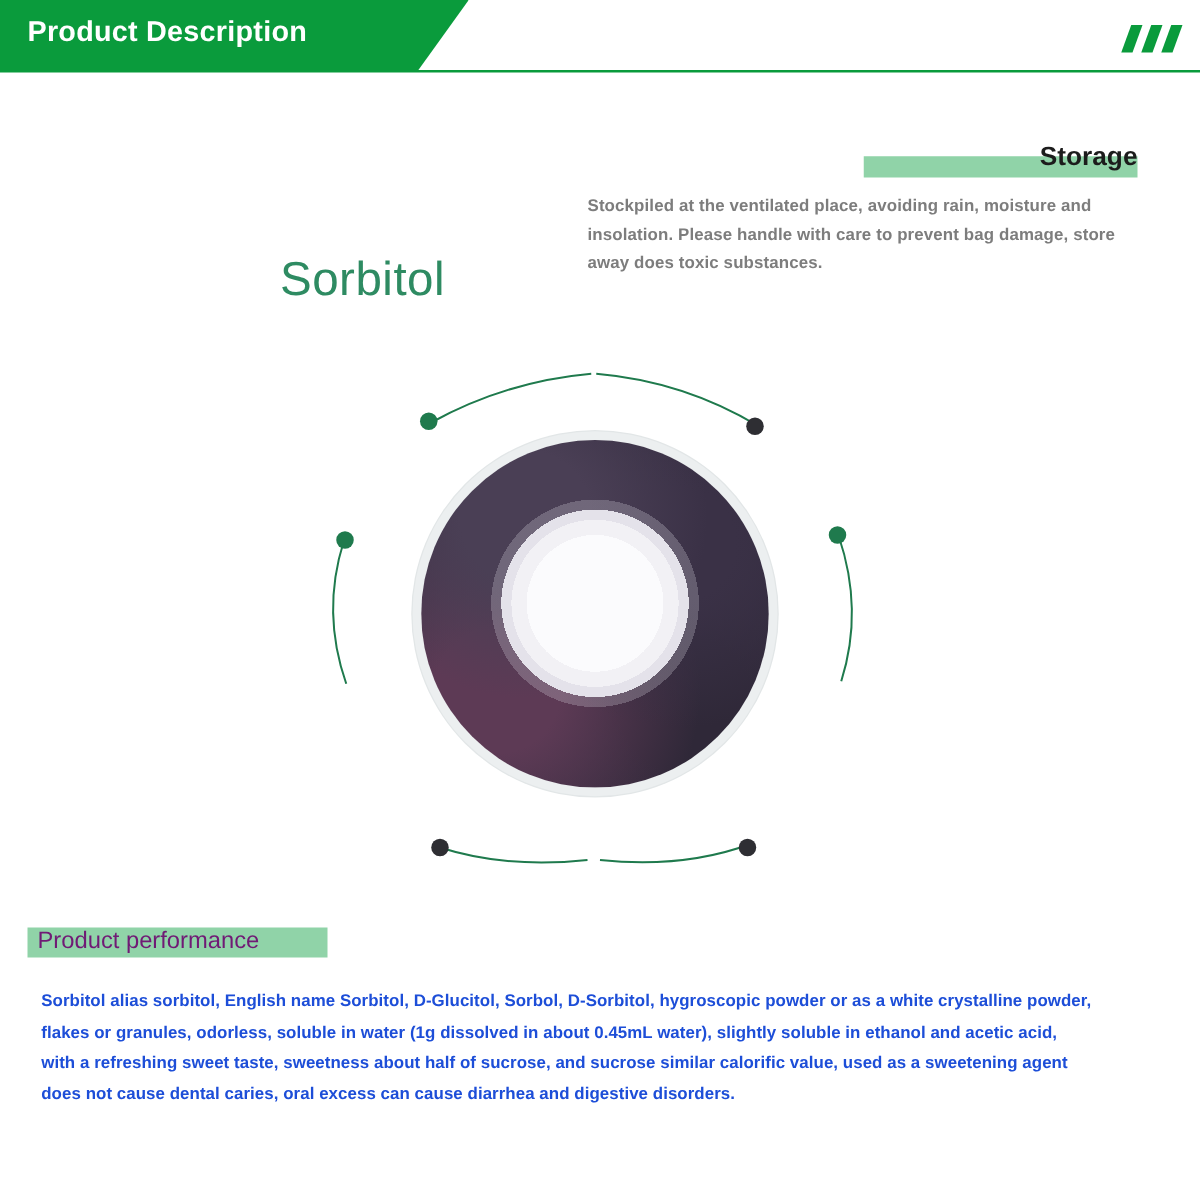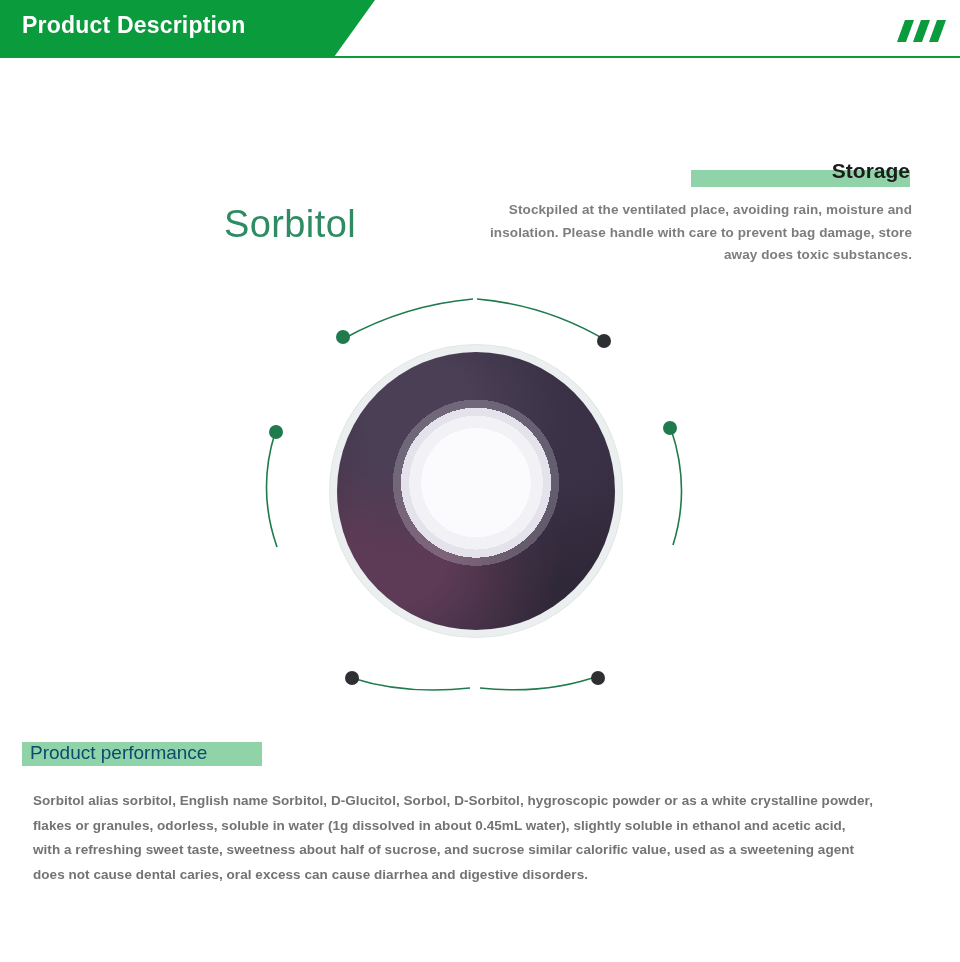--- a/index.html
+++ b/index.html
@@ -53,22 +53,20 @@
     width: 9px; height: 22px;
     background: #0a9b3c;
     transform: skewX(-20deg);
   }
 
   
   .storage-block {
     position: absolute;
     left: 470px; top: 112px;
     width: 442px;
-    text-align: right;
-    margin-top: 45px;
   }
   .storage-head-wrap {
     position: relative;
     height: 34px;
   }
   .storage-bar {
     position: absolute;
     left: 221px; top: 13px;
     width: 219px; height: 17px;
     background: #90d3a8;
@@ -159,31 +157,31 @@
   .perf-bar {
     position: absolute;
     left: 0; top: 4px;
     width: 240px; height: 24px;
     background: #90d3a8;
   }
   .perf-title {
     position: absolute;
     left: 8px; top: 1px;
     font-size: 19px;
-    color: #0c4a6e;
+    color: #701a75;
     line-height: 28px;
     white-space: nowrap;
   }
   .perf-text {
     position: absolute;
     left: 33px; top: 789px;
     width: 840px;
     font-size: 13.5px;
     font-weight: bold;
-    color: #737373;
+    color: #1d4ed8;
     line-height: 24.5px;
     letter-spacing: 0.05px;
   }
 </style>
 </head>
 <body>
 
 <div class="header">
   <div class="header-green"></div>
   <div class="header-title">Product Description</div>

